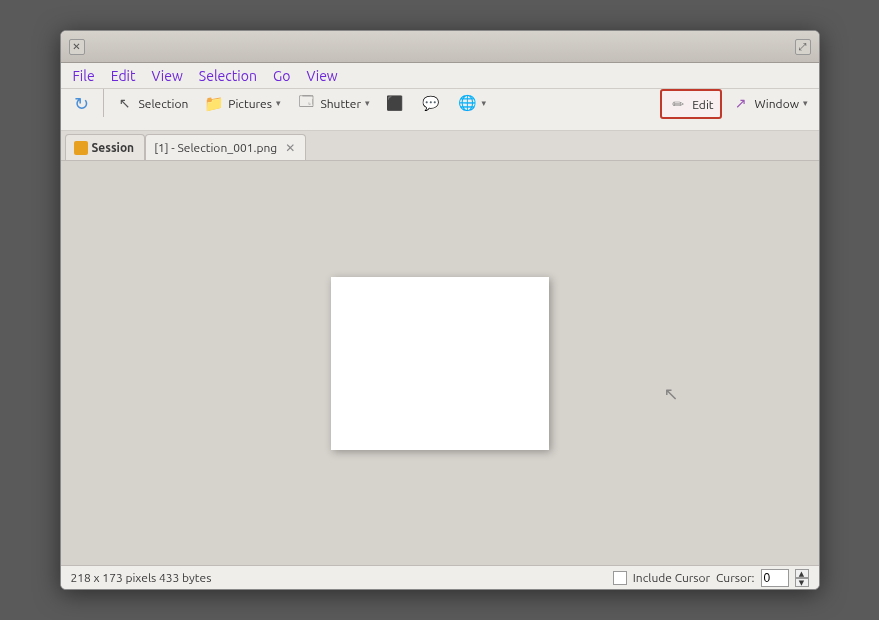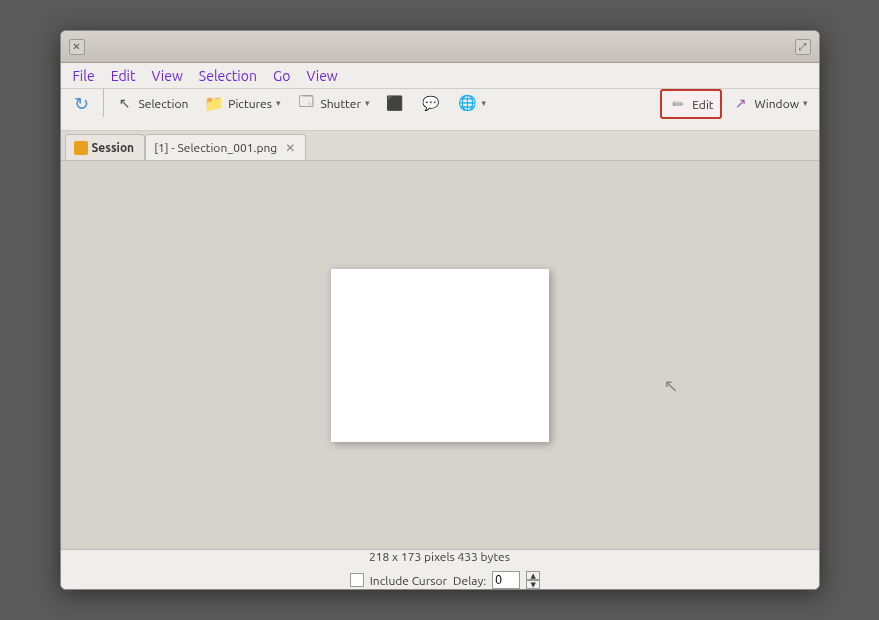--- a/index.html
+++ b/index.html
@@ -204,30 +204,29 @@
     }
     .screenshot-preview {
       background: white;
       width: 218px;
       height: 173px;
       box-shadow: 2px 2px 8px rgba(0,0,0,0.3);
     }
     
     .statusbar {
       background: #f0eeeb;
-      height: 40px;
+      height: 24px;
       display: flex;
       align-items: center;
       padding: 0 10px;
       border-top: 1px solid #c0bbb6;
       flex-shrink: 0;
       font-size: 12px;
       color: #3a3a3a;
       gap: 8px;
-      flex-direction: column;
     }
     .statusbar-info {
       flex: 1;
     }
     .statusbar-right {
       display: flex;
       align-items: center;
       gap: 6px;
       padding-left: 11px;
     }
@@ -379,21 +378,21 @@
   <div class="content">
     <div class="screenshot-preview"></div>
     <div class="cursor-icon">↖</div>
   </div>
 
   <div class="statusbar">
     <span class="statusbar-info">218 x 173 pixels  433 bytes</span>
     <div class="statusbar-right">
       <div class="checkbox-include"></div>
       <span>Include Cursor</span>
-      <span>Delay:</span>
+      <span>Cursor:</span>
       <input class="delay-input" type="text" value="0" style="">
       <div class="spin-buttons">
         <div class="spin-btn">▲</div>
         <div class="spin-btn">▼</div>
       </div>
     </div>
   </div>
 
 </div>
 

